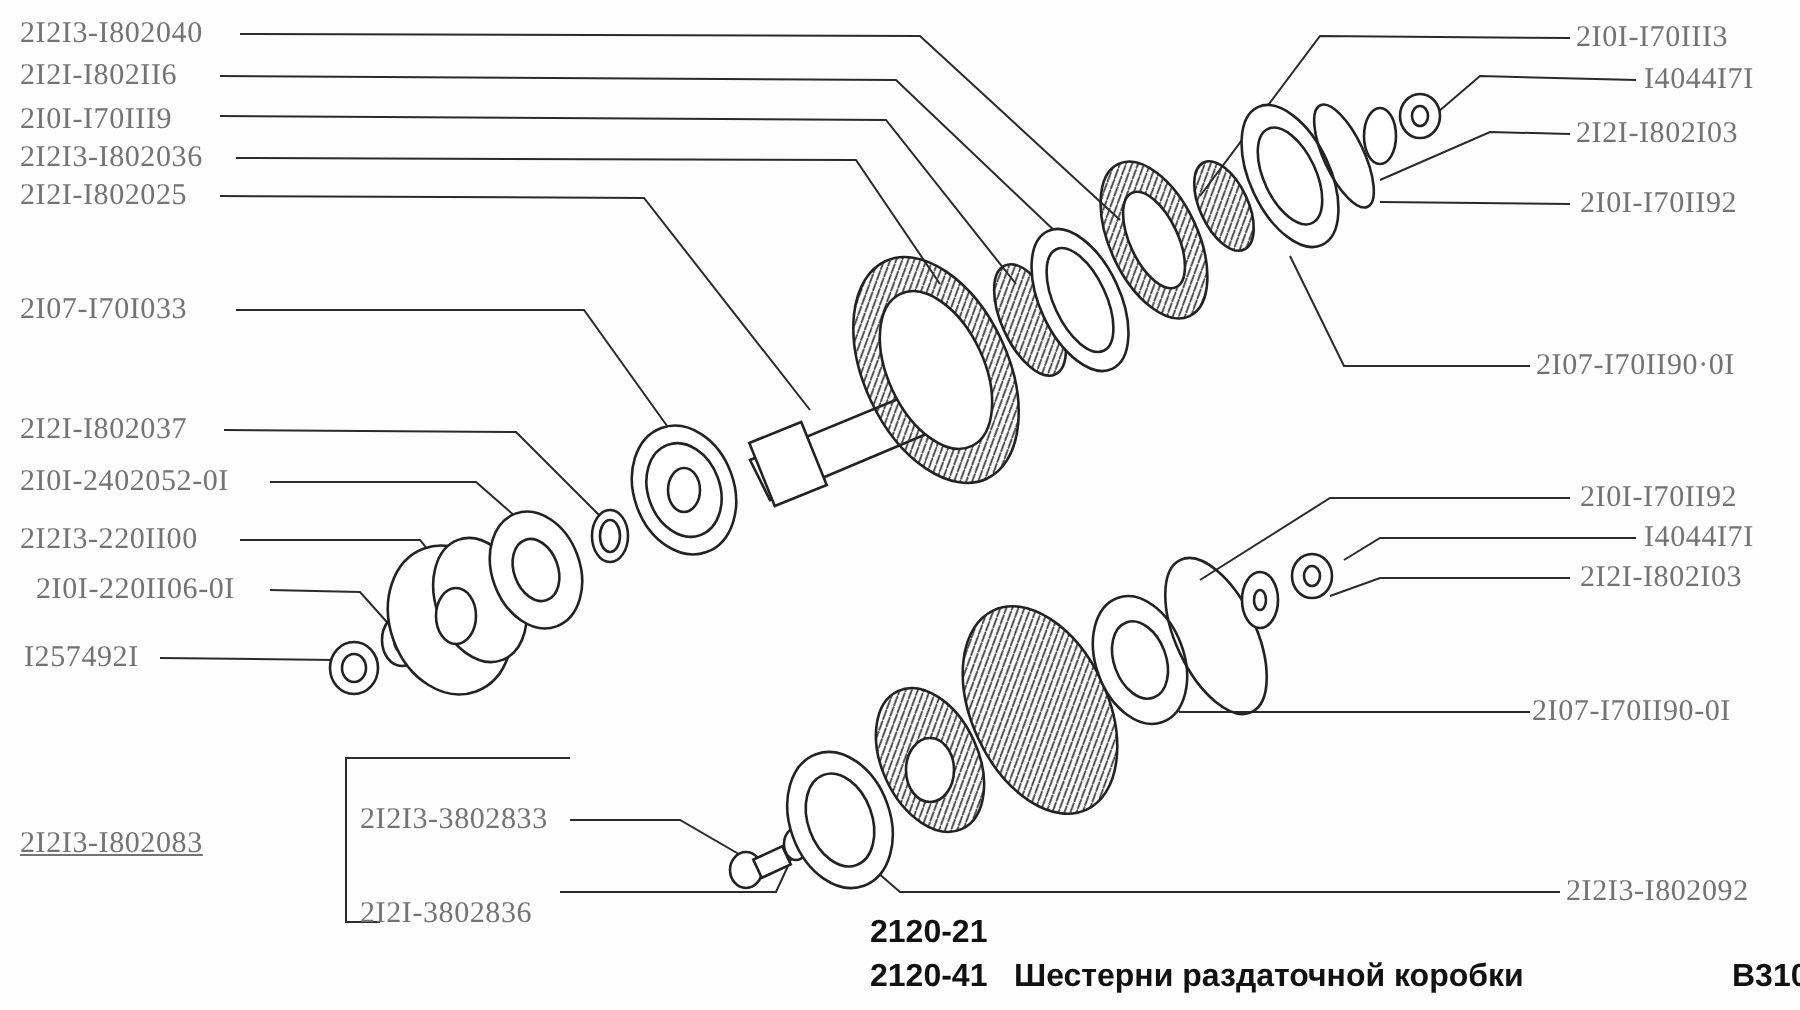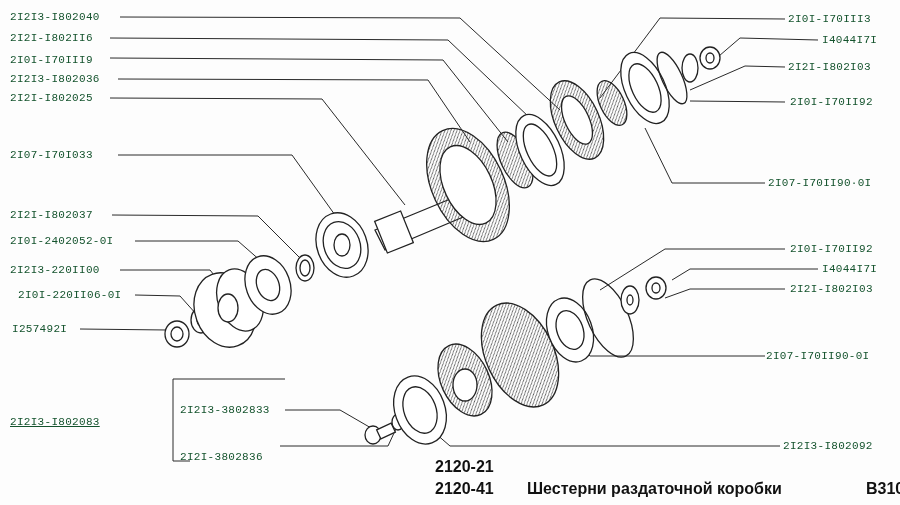--- a/index.html
+++ b/index.html
@@ -1,18 +1,18 @@
 <!DOCTYPE html>
 <html><head>
 <meta charset="utf-8">
 <style>
   html, body { margin:0; padding:0; background:#fdfdfd; }
   body { width:900px; height:505px; position:relative; overflow:hidden; font-family:"DejaVu Sans Mono", monospace; color:#222; }
   #art { position:absolute; left:0; top:0; width:900px; height:505px; }
-  .lbl { position:absolute; font-family:Liberation Mono, monospace; font-size:11px; letter-spacing:0.3px; color:#14532d; white-space:nowrap; line-height:14px; }
+  .lbl { position:absolute; font-family:Liberation Serif, serif; font-size:15px; letter-spacing:0.3px; color:#737373; white-space:nowrap; line-height:14px; }
   .under { text-decoration:underline;text-align:right; }
   .foot { position:absolute; font-family:"Liberation Sans", sans-serif; font-weight:bold; font-size:16px; color:#111; white-space:nowrap;margin-left:19px; }
 </style>
 </head>
 <body>
 
 <svg id="art" viewBox="0 0 900 505" xmlns="http://www.w3.org/2000/svg">
   <defs>
     <pattern id="teeth" patternUnits="userSpaceOnUse" width="4" height="4">
       <path d="M0 4 L4 0" stroke="#333" stroke-width="0.8"></path>
@@ -139,14 +139,14 @@
 <div class="lbl" style="left:790px;top:282px">2I2I-I802I03</div>
 <div class="lbl" style="left:766px;top:349px">2I07-I70II90-0I</div>
 <div class="lbl" style="left:783px;top:439px">2I2I3-I802092</div>
 
 <div class="lbl under" style="left:10px;top:415px">2I2I3-I802083</div>
 <div class="lbl" style="left:180px;top:403px">2I2I3-3802833</div>
 <div class="lbl" style="left:180px;top:450px">2I2I-3802836</div>
 
 <div class="foot" style="left:416px;top:458px">2120-21</div>
 <div class="foot" style="left:416px;top:480px">2120-41</div>
-<div class="foot" style="left:508px;top:480px">Шестерни раздаточной коробки</div>
+<div class="foot" style="left:488px;top:480px">Шестерни раздаточной коробки</div>
 <div class="foot" style="left:847px;top:480px">B310</div>
 
 </body></html>

